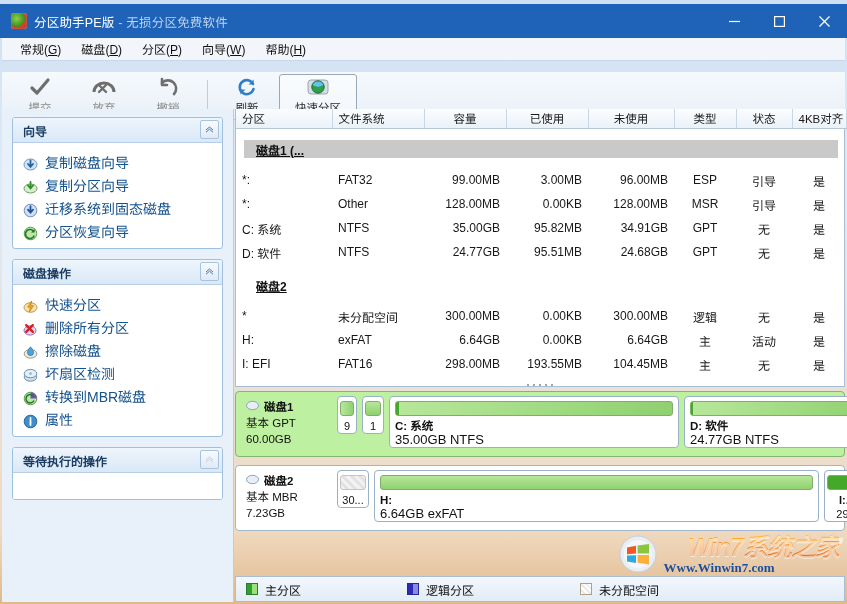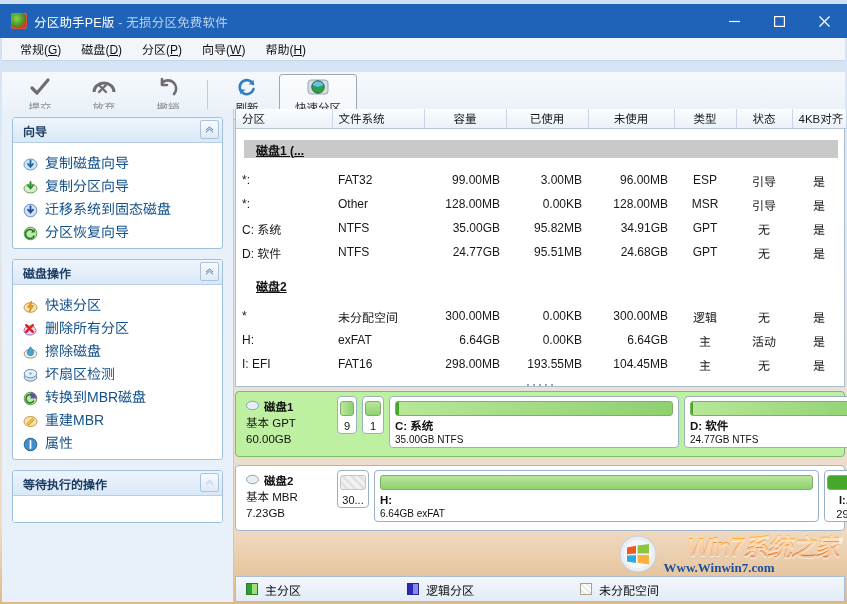--- a/index.html
+++ b/index.html
@@ -179,21 +179,21 @@
   .part-bar.unalloc {
     background: repeating-linear-gradient(45deg,#f2f2f2 0 3px,#e2e2e2 3px 6px);
     border-color: #c4c4c4;
   }
   .part-bar.part-used {
     background: linear-gradient(to right,
       #45a82a 0%, #45a82a var(--used,0%),
       #b7e79a var(--used,0%), #8fd070 100%);
   }
   .part-name { font-size: 11.5px; font-weight: bold; color: #111; line-height: 14px; white-space: nowrap; overflow: hidden; }
-  .part-sub  { font-size: 10px; color: #111; line-height: 14px; white-space: nowrap; overflow: hidden; }
+  .part-sub  { font-size: 13px; color: #111; line-height: 14px; white-space: nowrap; overflow: hidden; }
   .part-box.narrow { padding: 4px 2px 0 2px; }
   .part-box.narrow .part-name,
   .part-box.narrow .part-sub { font-size: 11px; text-align: center; }
 
   
   .statusbar {
     position: absolute; left: 0; right: 0; bottom: 0; height: 26px;
     background: linear-gradient(to bottom,#f2f7fc,#e2ecf6);
     border: 1px solid #a9bed4;
     display: flex; align-items: center; gap: 0; padding-left: 10px;
@@ -433,29 +433,20 @@
         </div>
         <div class="side-item">
           <span class="si-ico">
             <svg width="15" height="15" viewBox="0 0 15 15">
                 <circle cx="7.5" cy="7.5" r="6.3" fill="#bfe6a8" stroke="#5f9a4a"></circle>
                 <path d="M7.5 1.2 A6.3 6.3 0 0 1 13.8 7.5 L7.5 7.5 Z" fill="#7a4fc0"></path>
                 <path d="M11 6 A4.2 4.2 0 1 0 11 9.5" fill="none" stroke="#1f7a2a" stroke-width="1.5"></path>
               </svg>
           </span>
           <span class="lbl">转换到MBR磁盘</span>
-        </div>
-        <div class="side-item">
-          <span class="si-ico">
-            <svg width="15" height="15" viewBox="0 0 15 15">
-                <ellipse cx="7.5" cy="7.5" rx="6.5" ry="5" fill="#f7e2a8" stroke="#c79a3a"></ellipse>
-                <path d="M4 9.6 L9.4 4.2 L11 5.8 L5.6 11.2 Z" fill="#f0c24a" stroke="#b4861a" stroke-width=".7"></path>
-              </svg>
-          </span>
-          <span class="lbl">重建MBR</span>
         </div>
         <div class="side-item">
           <span class="si-ico">
             <svg width="15" height="15" viewBox="0 0 15 15">
                 <circle cx="7.5" cy="7.5" r="6.3" fill="#3f8fd0" stroke="#27648f"></circle>
                 <path d="M7.5 4 L7.5 5.2 M7.5 6.6 L7.5 11" stroke="#fff" stroke-width="1.8" stroke-linecap="round"></path>
               </svg>
           </span>
           <span class="lbl">属性</span>
         </div>

